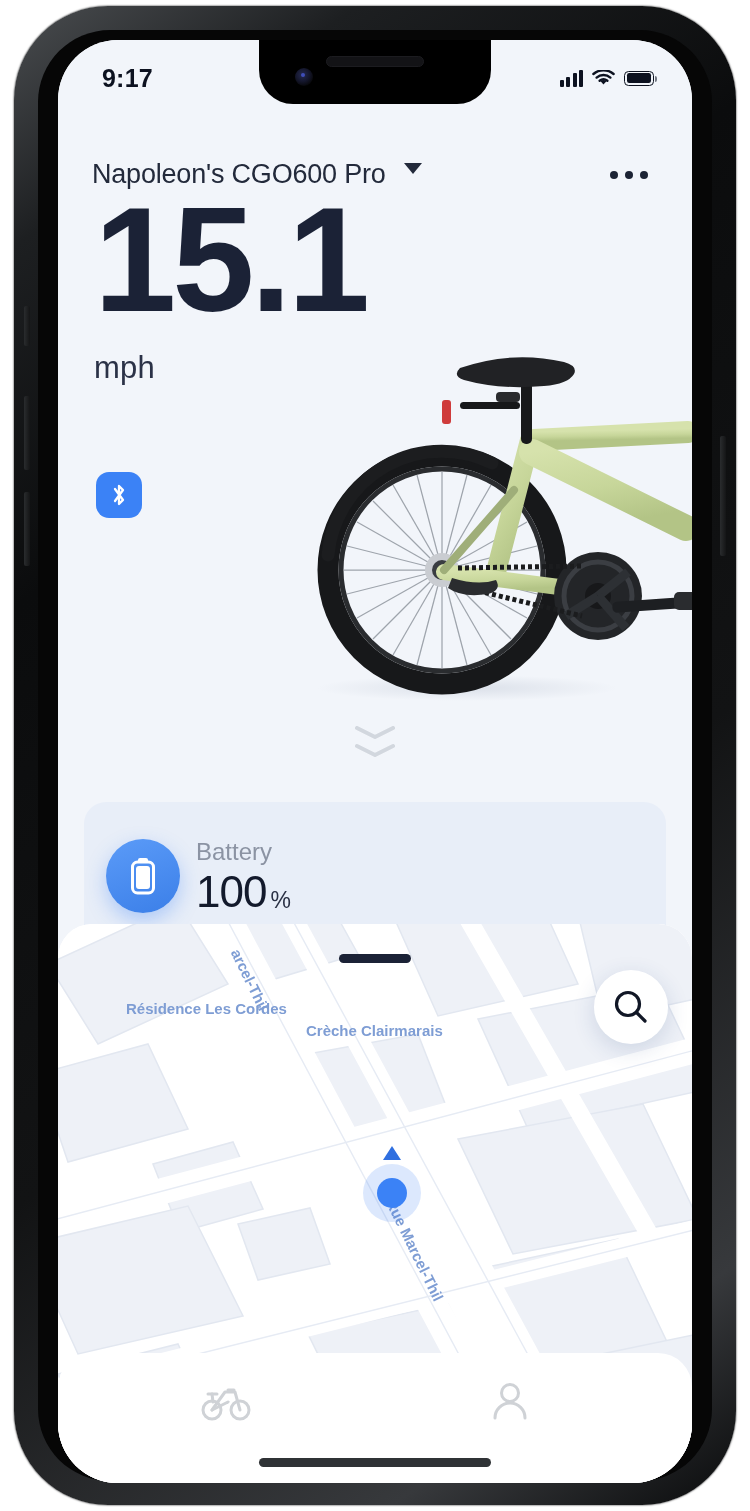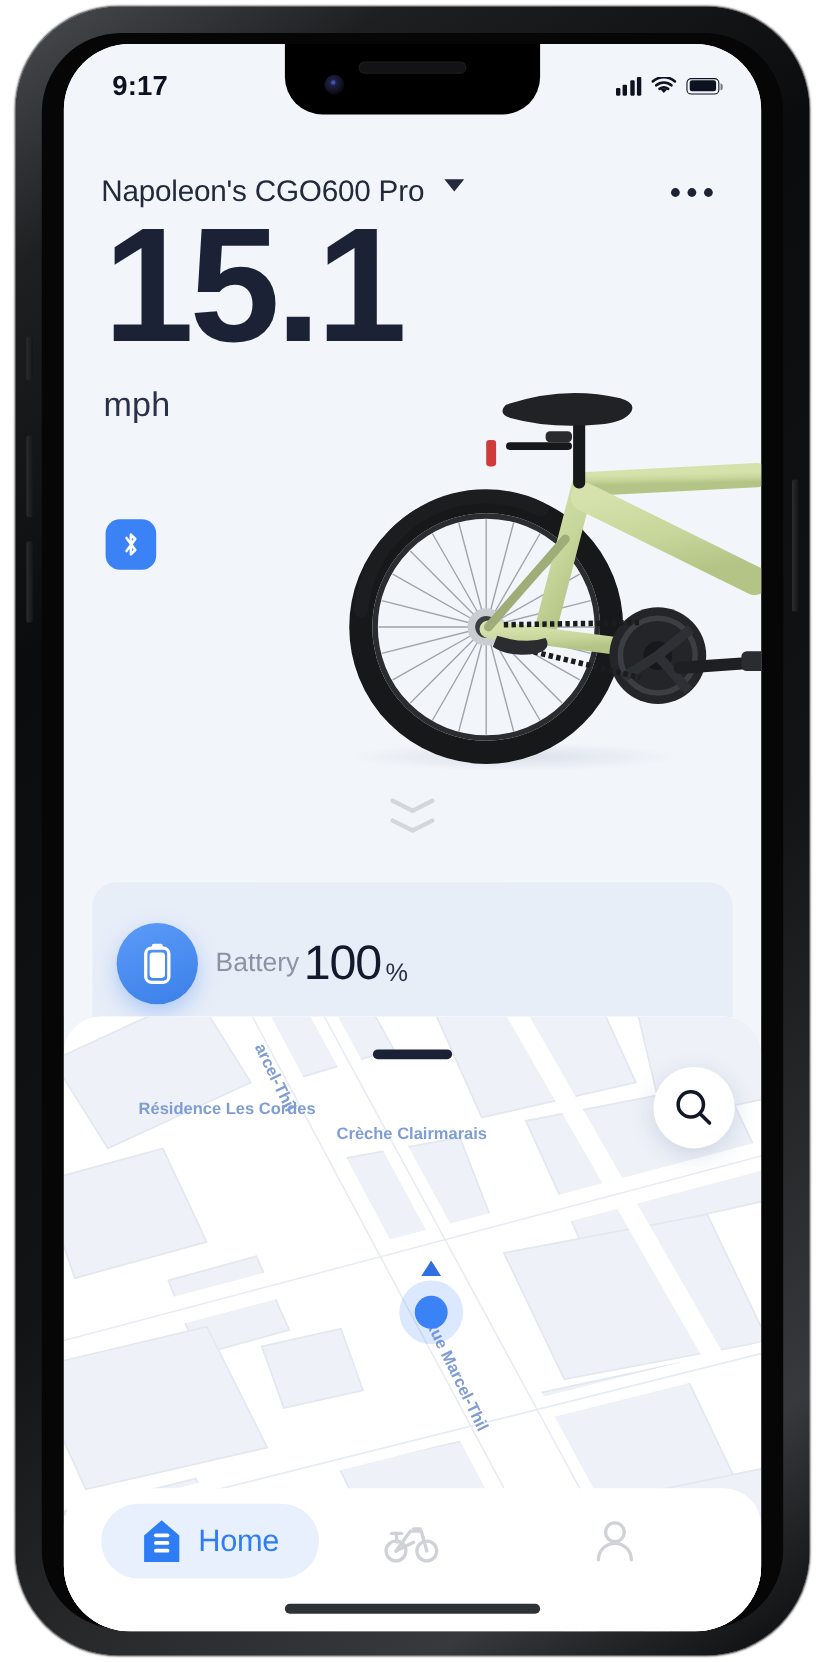--- a/index.html
+++ b/index.html
@@ -247,21 +247,21 @@
     gap: 16px;
   }
   .stat-icon {
     width: 74px; height: 74px;
     border-radius: 50%;
     display: flex; align-items: center; justify-content: center;
     flex: none;
   }
   .stat-icon.blue  { background: linear-gradient(160deg, #5b9bf8, #3b7fe8); box-shadow: 0 8px 20px rgba(59,130,246,.34); }
   .stat-icon.orange{ background: linear-gradient(160deg, #fc9a5e, #f97a3d); box-shadow: 0 8px 20px rgba(249,115,22,.34); }
-  .stat-text { display: flex; flex-direction: row; gap: 4px; min-width: 0; }
+  .stat-text { display: flex; flex-direction: column; gap: 4px; min-width: 0; }
   .stat-label {
     font-size: 24px;
     color: #8b93a3;
     display: flex; align-items: center; gap: 8px;
     white-space: nowrap;
   }
   .stat-value-row { display: flex; align-items: flex-end; gap: 4px; }
   .stat-value {
     font-size: 44px;
     color: #131a2c;
@@ -638,29 +638,20 @@
       <div id="map-search-btn">
         <svg width="38" height="38" viewBox="0 0 38 38">
           <circle cx="16" cy="16" r="11.5" fill="none" stroke="#111726" stroke-width="3.2"></circle>
           <line x1="24.5" y1="24.5" x2="33" y2="33" stroke="#111726" stroke-width="3.2" stroke-linecap="round"></line>
         </svg>
       </div>
     </div>
 
     <div id="bottom-nav">
 
-      <div class="nav-item active">
-        <svg width="38" height="42" viewBox="0 0 38 42">
-          <path d="M19 2 L35 16 L35 40 L3 40 L3 16 Z" fill="#2f7df5"></path>
-          <rect x="12" y="14" width="14" height="3.4" rx="1.7" fill="#ffffff"></rect>
-          <rect x="12" y="21" width="14" height="3.4" rx="1.7" fill="#ffffff"></rect>
-          <rect x="12" y="28" width="14" height="3.4" rx="1.7" fill="#ffffff"></rect>
-        </svg>
-        <span class="nav-label">Home</span>
-      </div>
 
       <div class="nav-item">
         <svg width="52" height="42" viewBox="0 0 52 42">
           <circle cx="11" cy="30" r="9" fill="none" stroke="#cfd2d6" stroke-width="3"></circle>
           <circle cx="39" cy="30" r="9" fill="none" stroke="#cfd2d6" stroke-width="3"></circle>
           <path d="M11 30 L24 12 L34 12 L39 30" stroke="#cfd2d6" stroke-width="3" fill="none" stroke-linecap="round" stroke-linejoin="round"></path>
           <path d="M11 30 L27 22" stroke="#cfd2d6" stroke-width="3" fill="none" stroke-linecap="round"></path>
           <path d="M7 14 L16 14" stroke="#cfd2d6" stroke-width="3" fill="none" stroke-linecap="round"></path>
           <path d="M11 14 L12 22" stroke="#cfd2d6" stroke-width="3" fill="none" stroke-linecap="round"></path>
           <path d="M27 10 L33 10" stroke="#cfd2d6" stroke-width="3" fill="none" stroke-linecap="round"></path>

